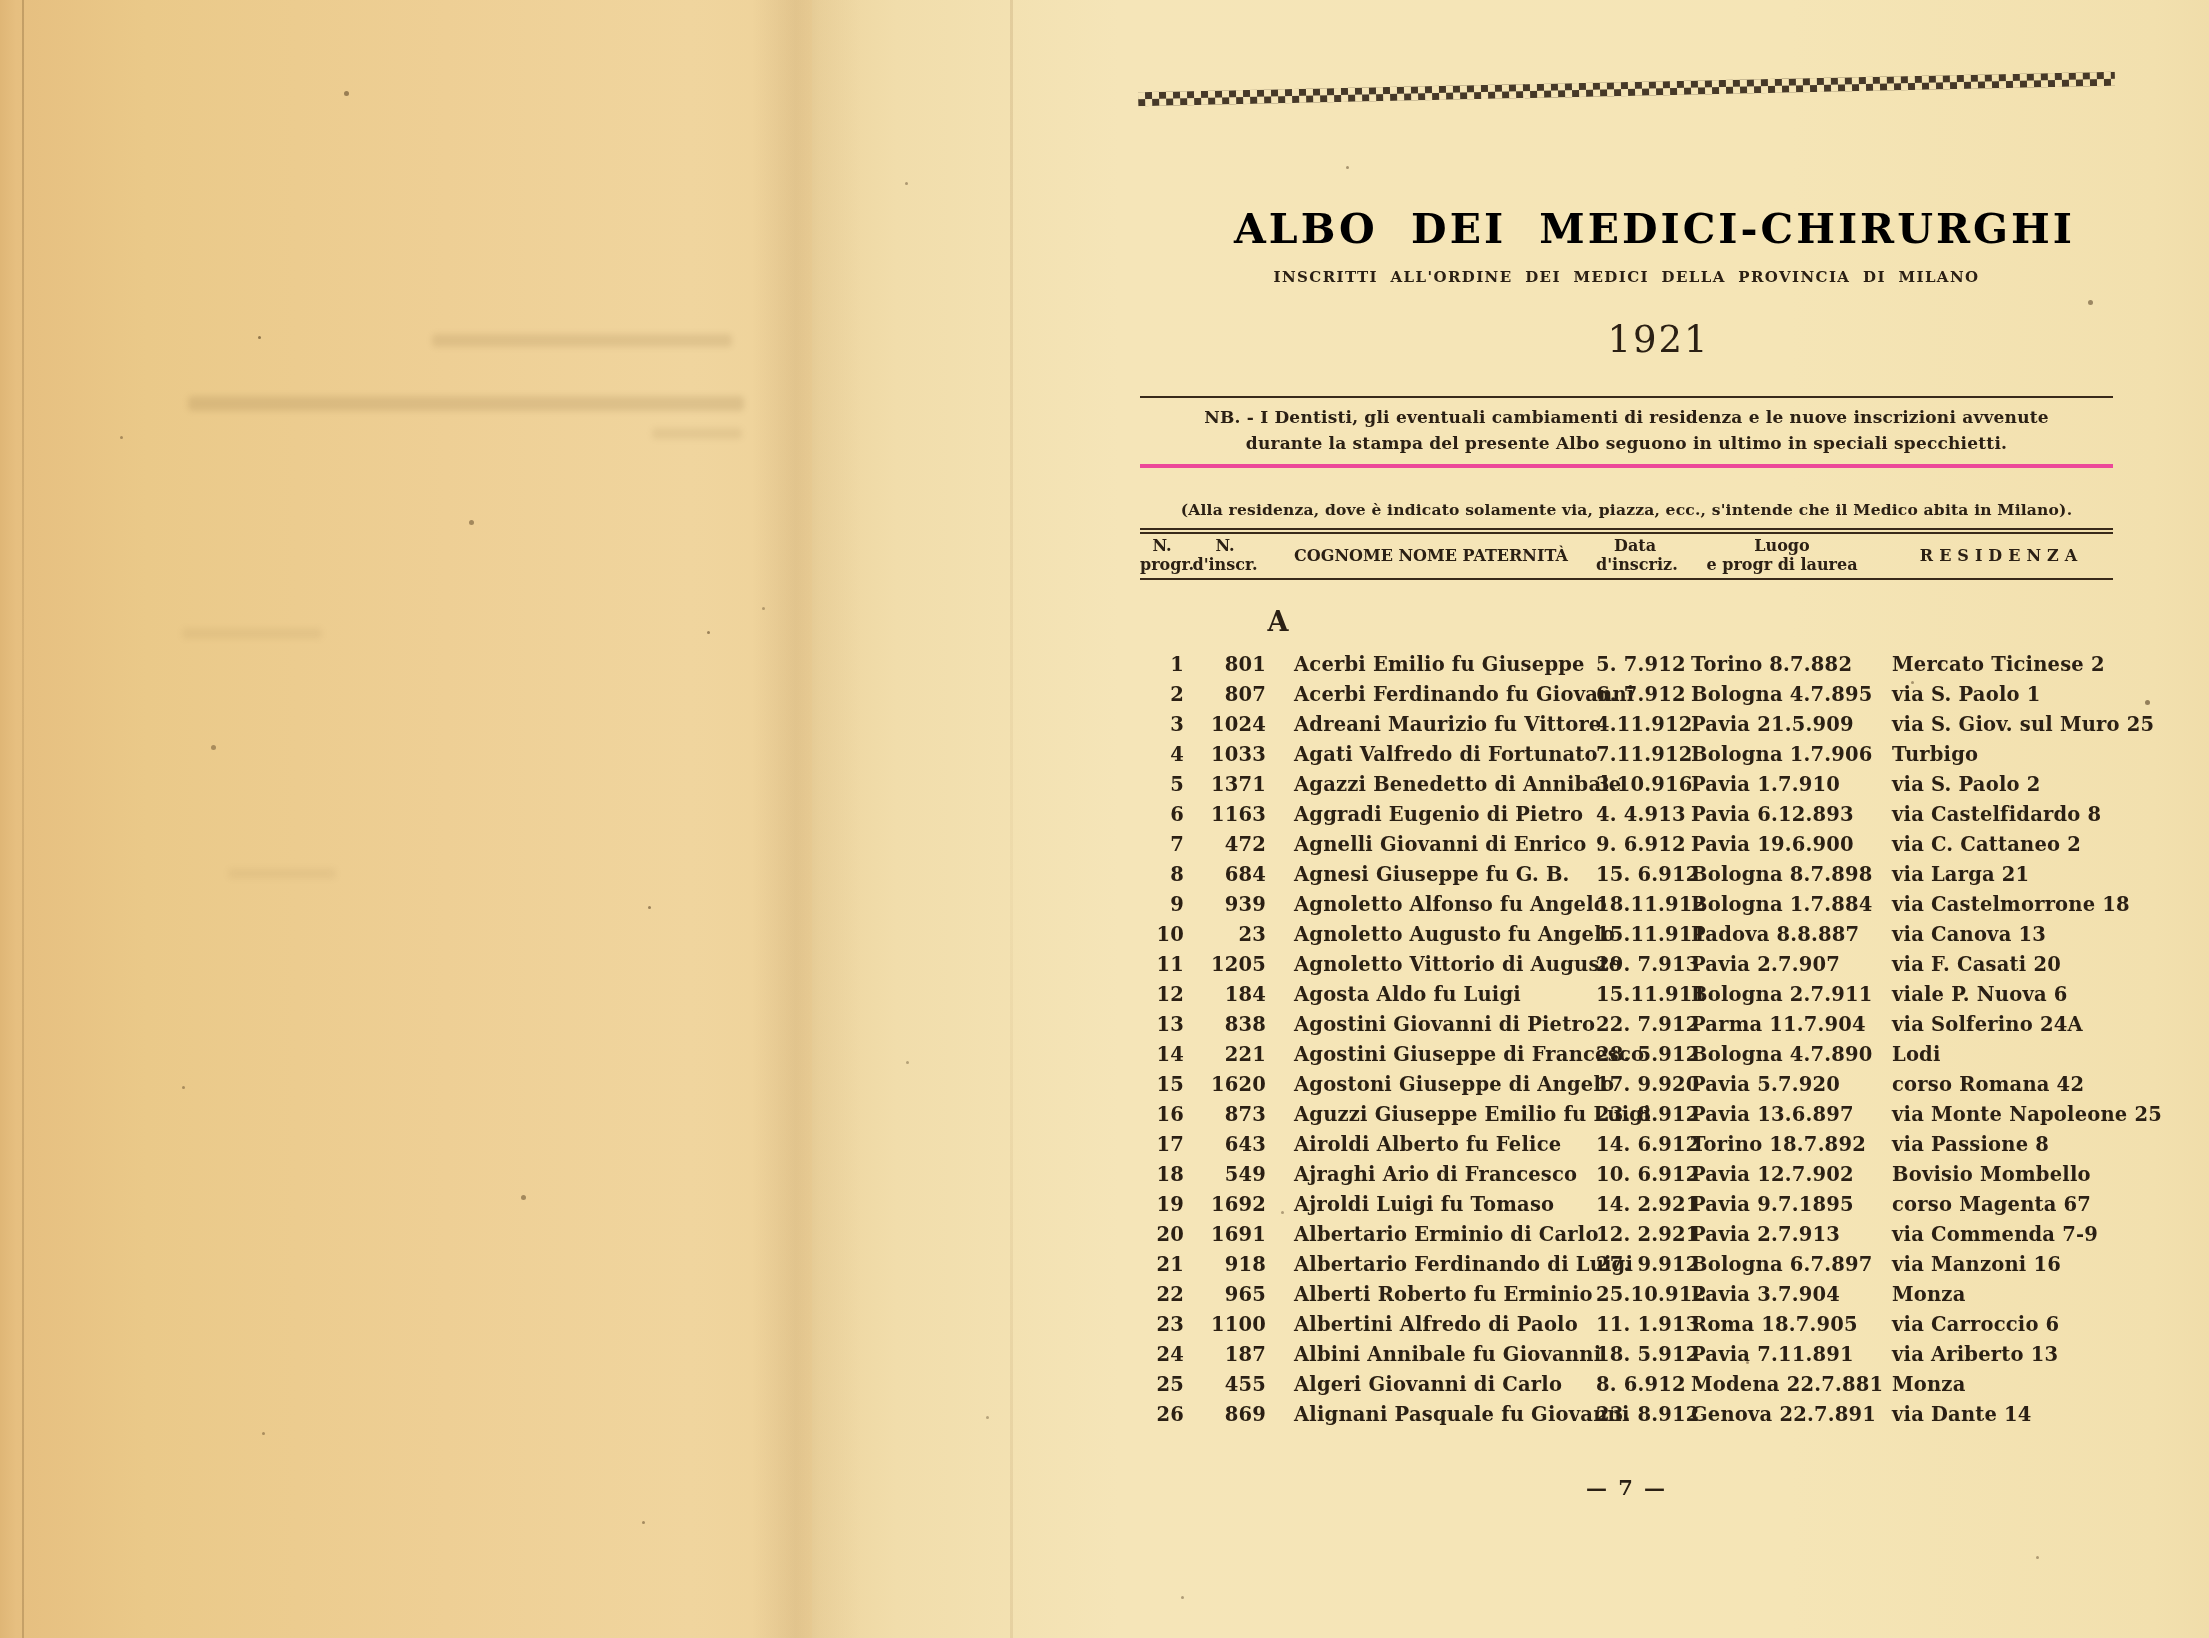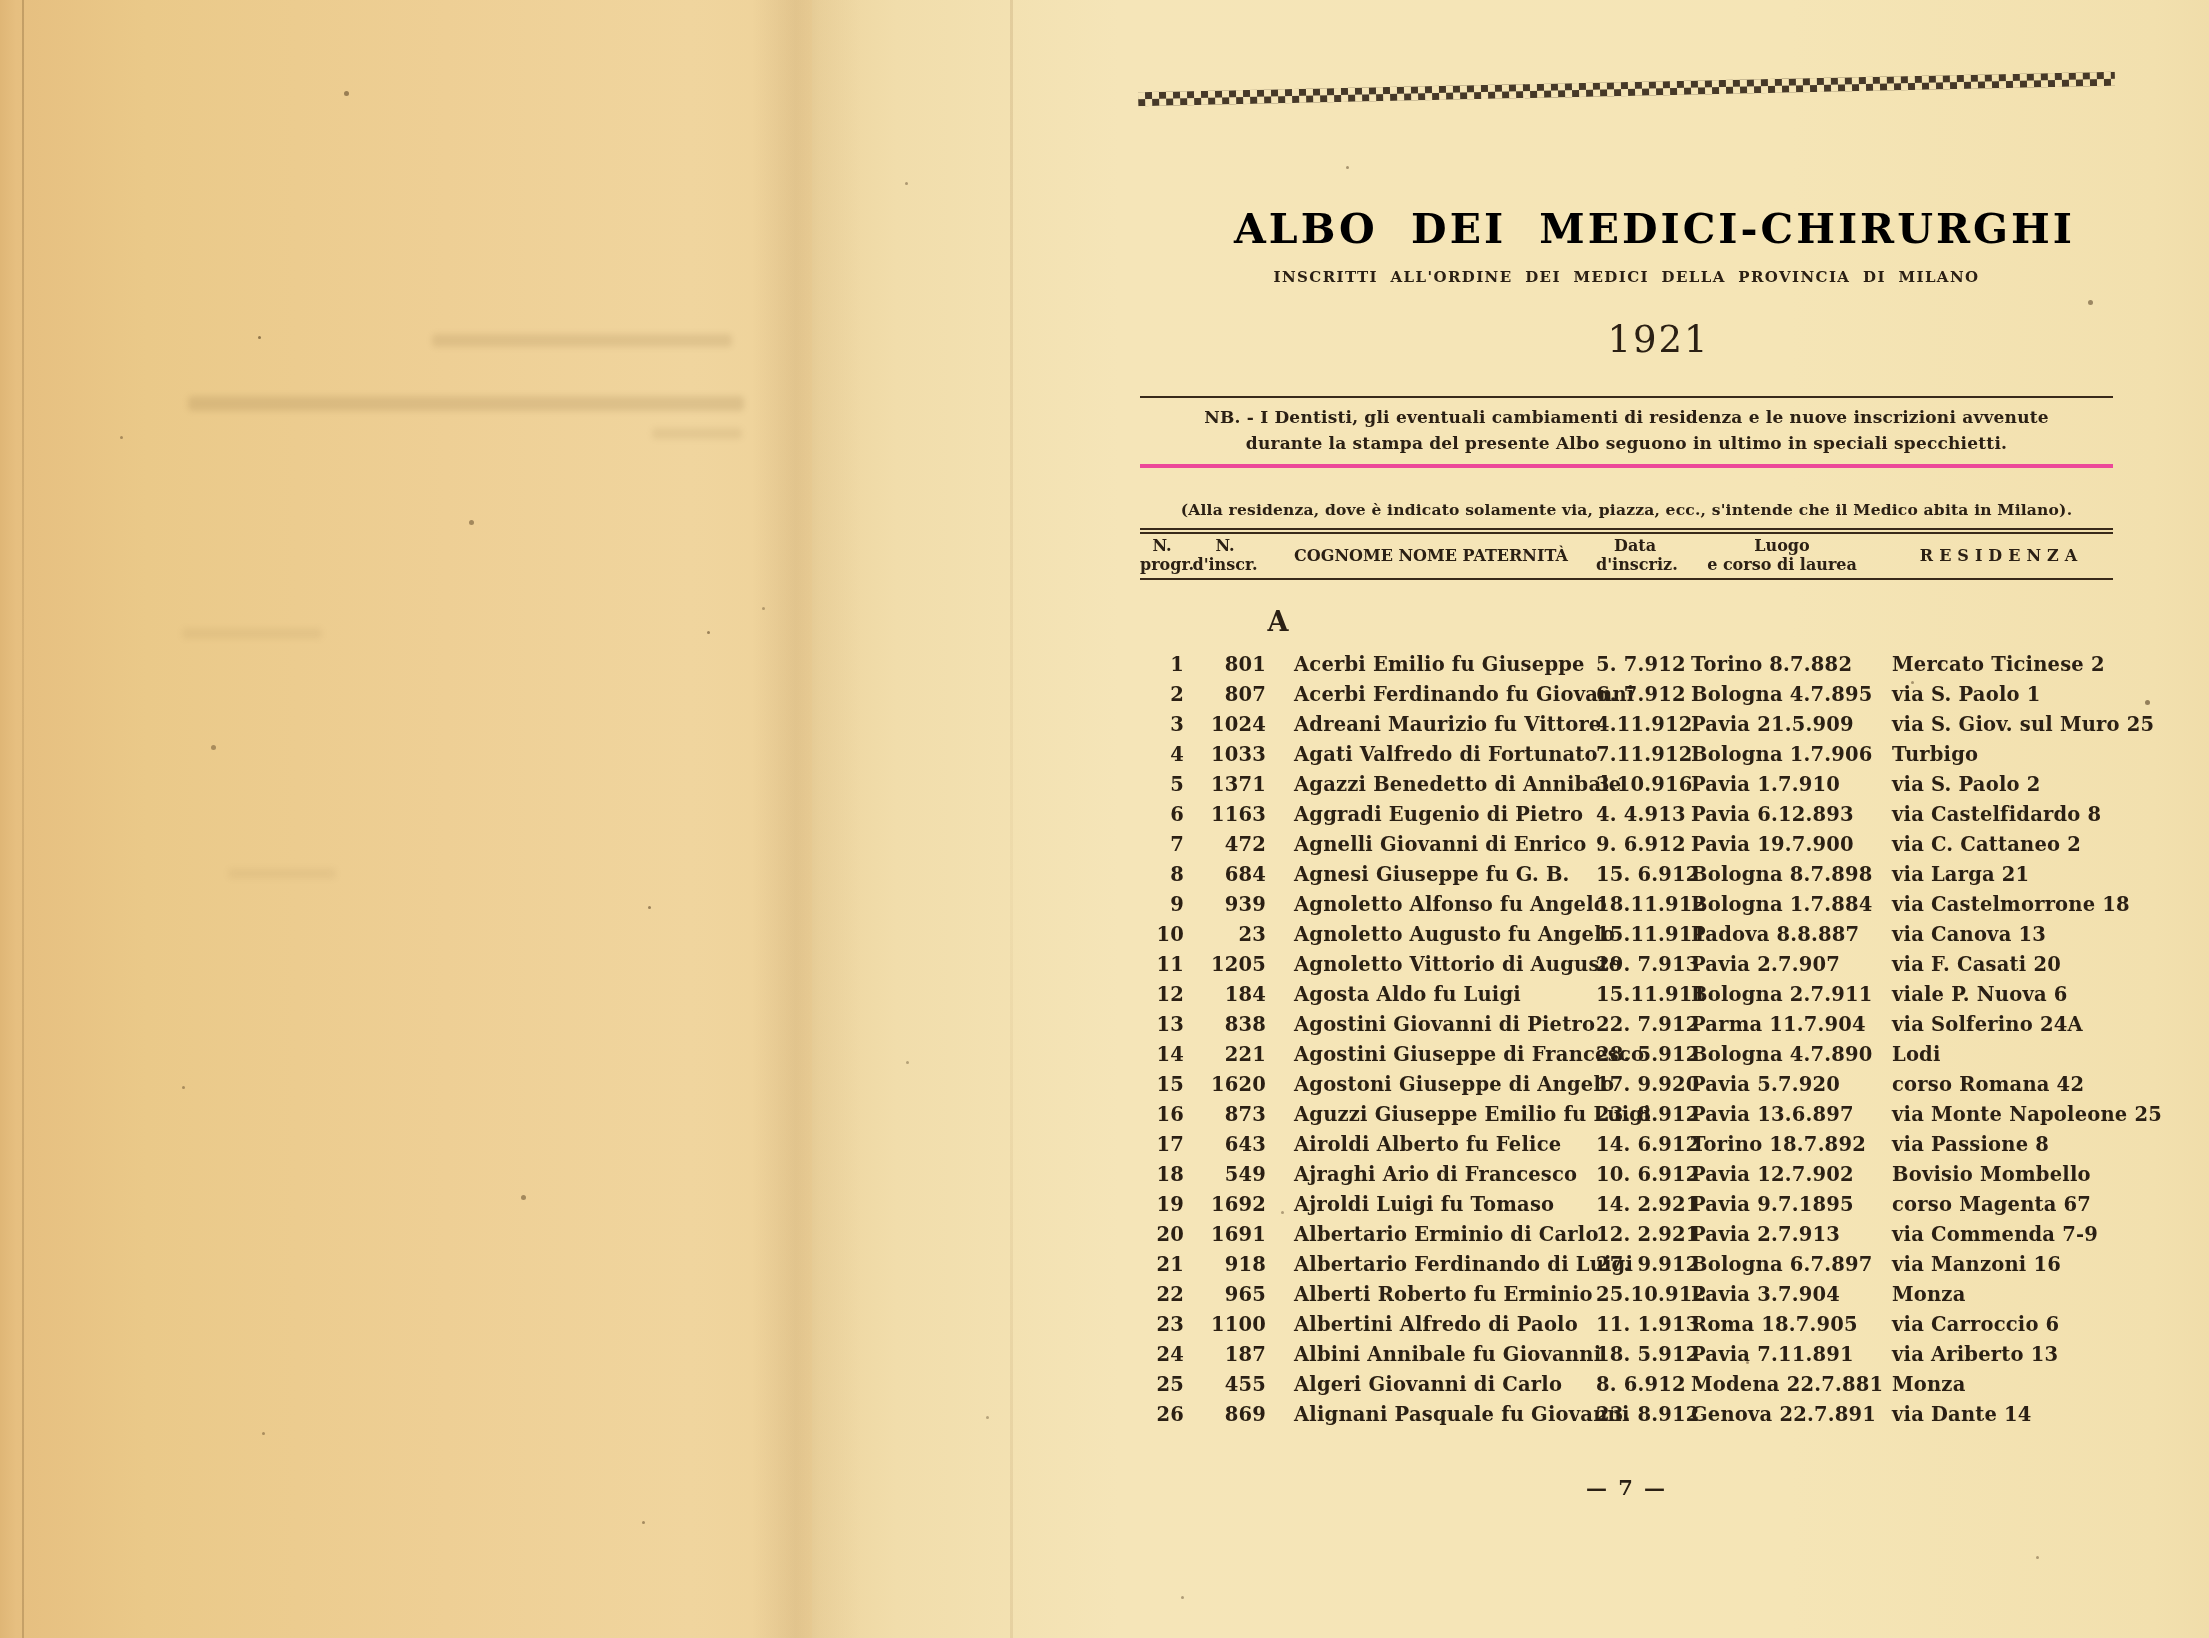--- a/index.html
+++ b/index.html
@@ -175,21 +175,21 @@
       </div>
       <div class="th">
         <span>COGNOME NOME PATERNITÀ</span>
       </div>
       <div class="th">
         <span>Data</span>
         <span>d'inscriz.</span>
       </div>
       <div class="th">
         <span>Luogo</span>
-        <span>e corso di laurea</span>
+        <span>e progr di laurea</span>
       </div>
       <div class="th res">
         <span>RESIDENZA</span>
       </div>
     </div>
 
     <div class="section-letter">A</div>
 
     <div class="rows">
 
@@ -239,21 +239,21 @@
         <div class="c-name">Aggradi Eugenio di Pietro</div>
         <div class="c-date">4. 4.913</div>
         <div class="c-laurea">Pavia 6.12.893</div>
         <div class="c-res">via Castelfidardo 8</div>
       </div>
         <div class="row">
         <div class="c-progr">7</div>
         <div class="c-inscr">472</div>
         <div class="c-name">Agnelli Giovanni di Enrico</div>
         <div class="c-date">9. 6.912</div>
-        <div class="c-laurea">Pavia 19.7.900</div>
+        <div class="c-laurea">Pavia 19.6.900</div>
         <div class="c-res">via C. Cattaneo 2</div>
       </div>
         <div class="row">
         <div class="c-progr">8</div>
         <div class="c-inscr">684</div>
         <div class="c-name">Agnesi Giuseppe fu G. B.</div>
         <div class="c-date">15. 6.912</div>
         <div class="c-laurea">Bologna 8.7.898</div>
         <div class="c-res">via Larga 21</div>
       </div>

